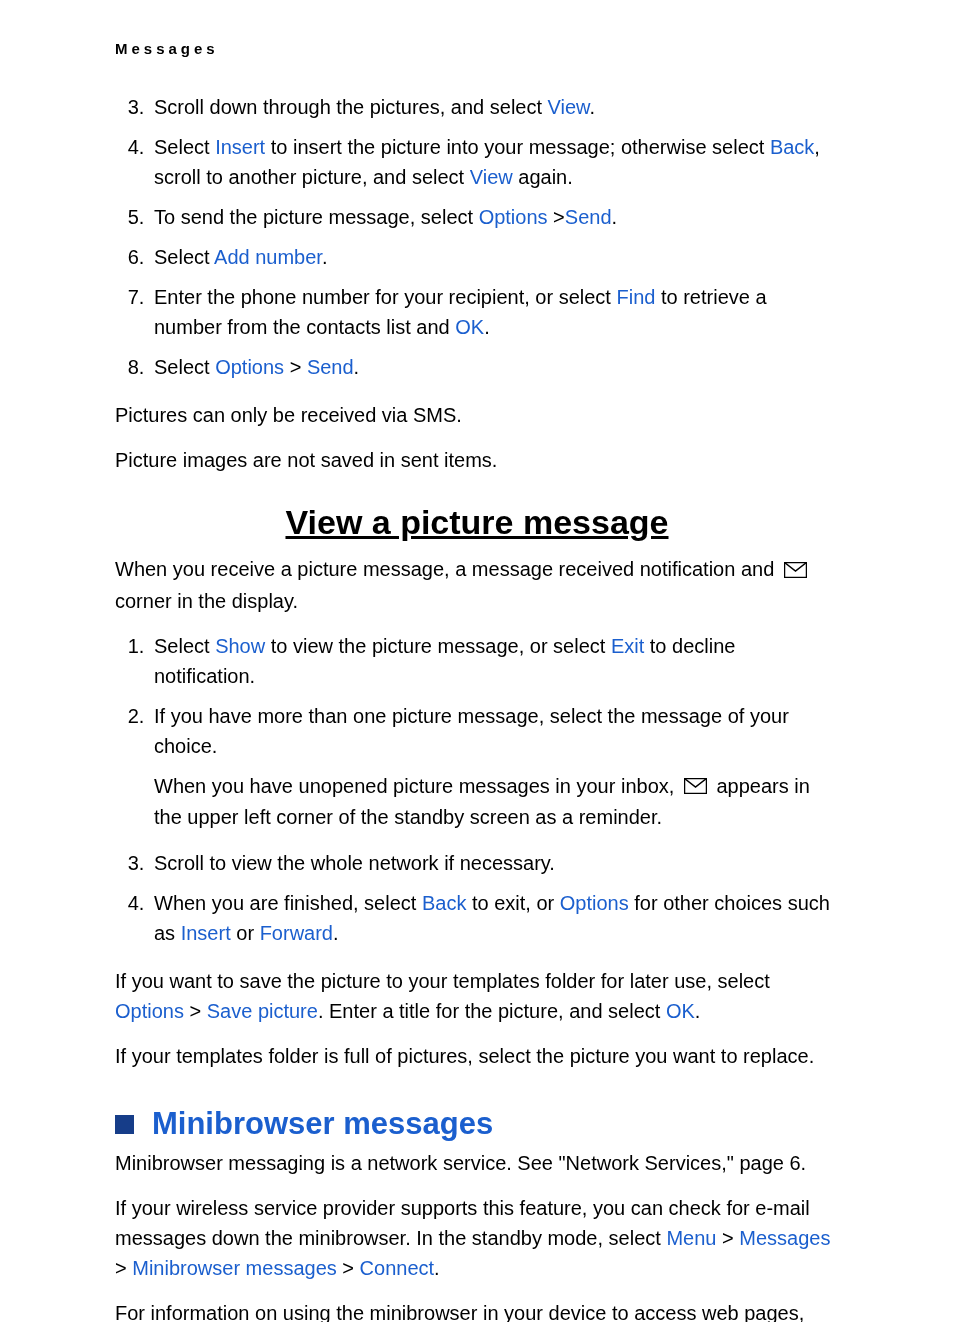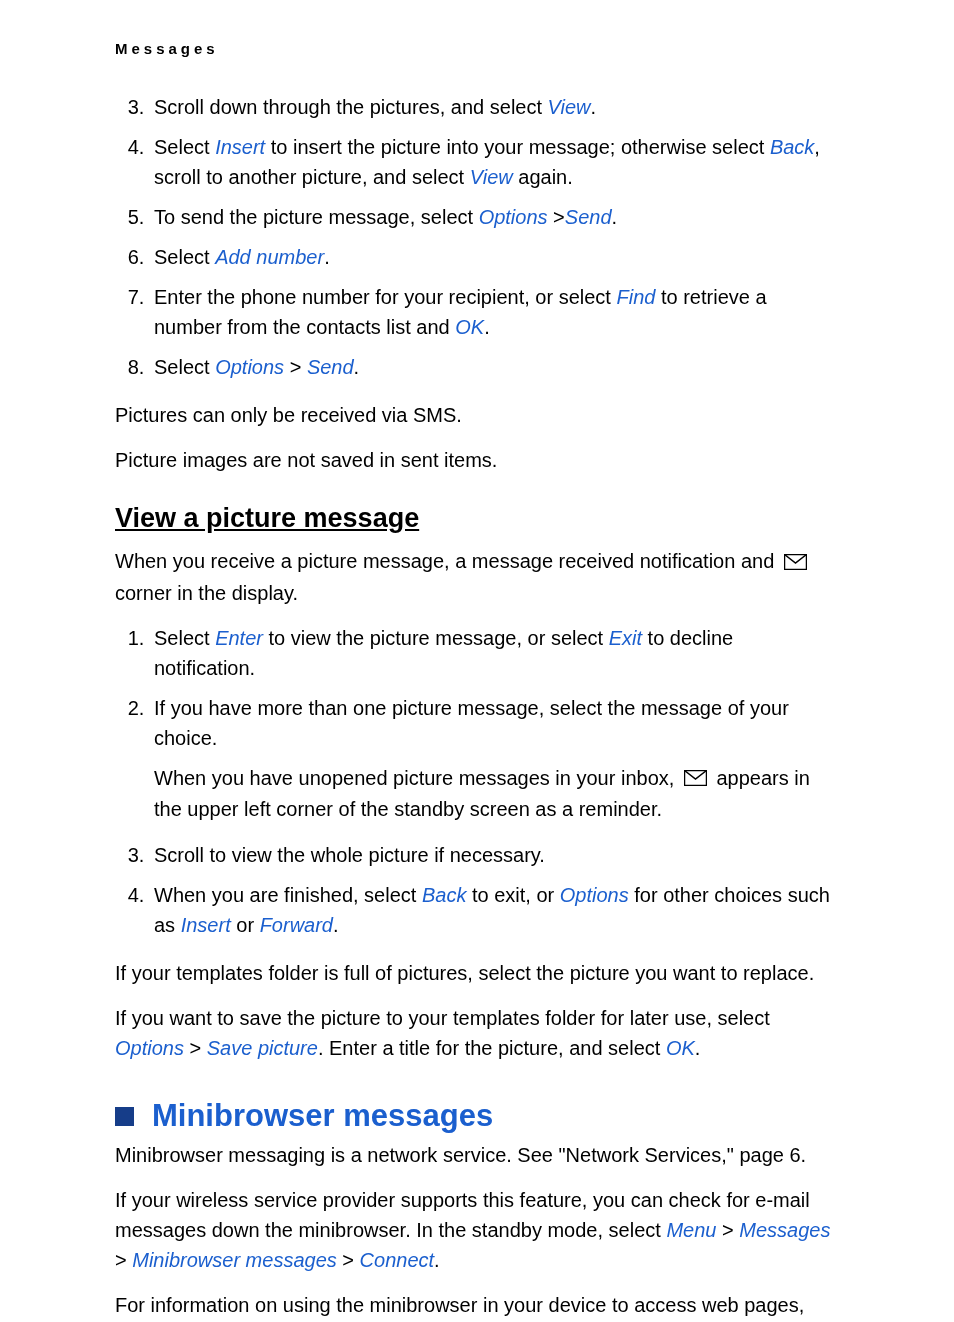--- a/index.html
+++ b/index.html
@@ -33,27 +33,27 @@
     margin-bottom: 10px;
     padding-left: 4px;
   }
   p {
     font-size: 20px;
     line-height: 1.5;
     margin: 0 0 15px 0;
   }
   .link {
     color: #1b5fce;
-    font-style: italic;
   }
   .h2 {
-    font-size: 27px;
+    font-size: 34px;
     font-weight: 700;
     text-decoration: underline;
     margin: 28px 0 12px 0;
+    text-align: center;
   }
   .h1 {
     font-size: 31px;
     font-weight: 700;
     color: #1b5fce;
     margin: 35px 0 6px 0;
     display: flex;
     align-items: center;
     gap: 18px;
   }
@@ -108,48 +108,48 @@
       <svg width="23" height="16" viewBox="0 0 23 16">
           <rect x="0.5" y="0.5" width="22" height="15" fill="none" stroke="#000" stroke-width="1.5"></rect>
           <polyline points="0.5,0.5 11.5,9 22.5,0.5" fill="none" stroke="#000" stroke-width="1.5"></polyline>
         </svg>
     </span>
     <span> corner in the display.</span>
   </p>
 
   <ol>
     <li>
-      <span>Select </span><span class="link">Enter</span><span> to view the picture message, or select </span><span class="link">Exit</span><span> to decline notification.</span>
+      <span>Select </span><span class="link">Show</span><span> to view the picture message, or select </span><span class="link">Exit</span><span> to decline notification.</span>
     </li>
     <li>
       <span>If you have more than one picture message, select the message of your choice.</span>
       <p style="margin-top:10px;margin-bottom:16px">
         <span>When you have unopened picture messages in your inbox, </span>
         <span class="mailicon">
           <svg width="23" height="16" viewBox="0 0 23 16">
               <rect x="0.5" y="0.5" width="22" height="15" fill="none" stroke="#000" stroke-width="1.5"></rect>
               <polyline points="0.5,0.5 11.5,9 22.5,0.5" fill="none" stroke="#000" stroke-width="1.5"></polyline>
             </svg>
         </span>
         <span> appears in the upper left corner of the standby screen as a reminder.</span>
       </p>
     </li>
     <li>
-      <span>Scroll to view the whole picture if necessary.</span>
+      <span>Scroll to view the whole network if necessary.</span>
     </li>
     <li>
       <span>When you are finished, select </span><span class="link">Back</span><span> to exit, or </span><span class="link">Options</span><span> for other choices such as </span><span class="link">Insert</span><span> or </span><span class="link">Forward</span><span>.</span>
     </li>
   </ol>
 
-  <p>If your templates folder is full of pictures, select the picture you want to replace.</p>
-
   <p>
     <span>If you want to save the picture to your templates folder for later use, select </span><span class="link">Options</span><span> &gt; </span><span class="link">Save picture</span><span>. Enter a title for the picture, and select </span><span class="link">OK</span><span>.</span>
   </p>
+
+  <p>If your templates folder is full of pictures, select the picture you want to replace.</p>
 
   <div class="h1">
     <span class="square"></span>
     <span>Minibrowser messages</span>
   </div>
 
   <p>Minibrowser messaging is a network service. See "Network Services," page 6.</p>
 
   <p>
     <span>If your wireless service provider supports this feature, you can check for e-mail messages down the minibrowser. In the standby mode, select </span><span class="link">Menu</span><span> &gt; </span><span class="link">Messages</span><span> &gt; </span><span class="link">Minibrowser messages</span><span> &gt; </span><span class="link">Connect</span><span>.</span>

